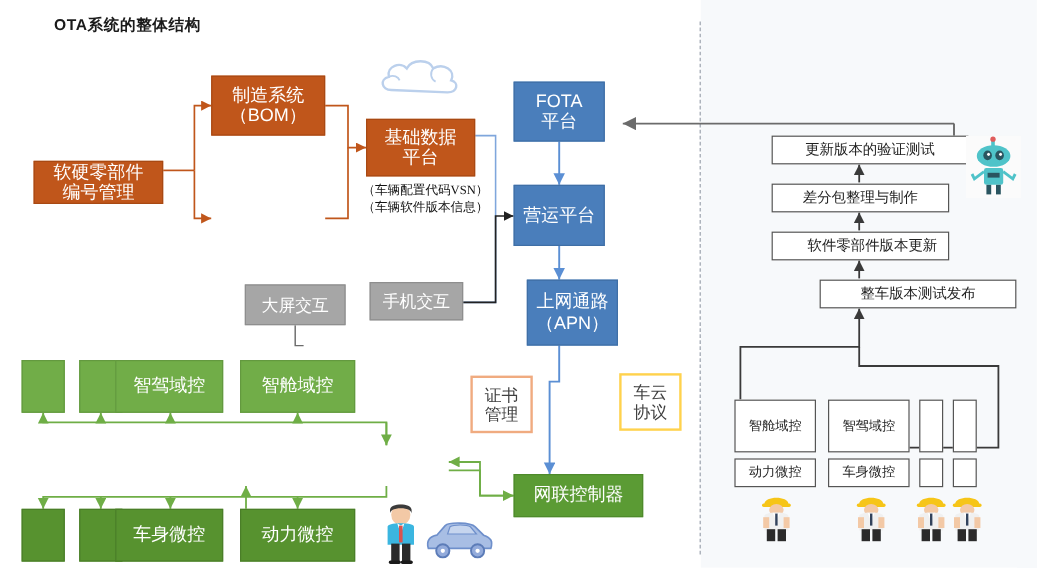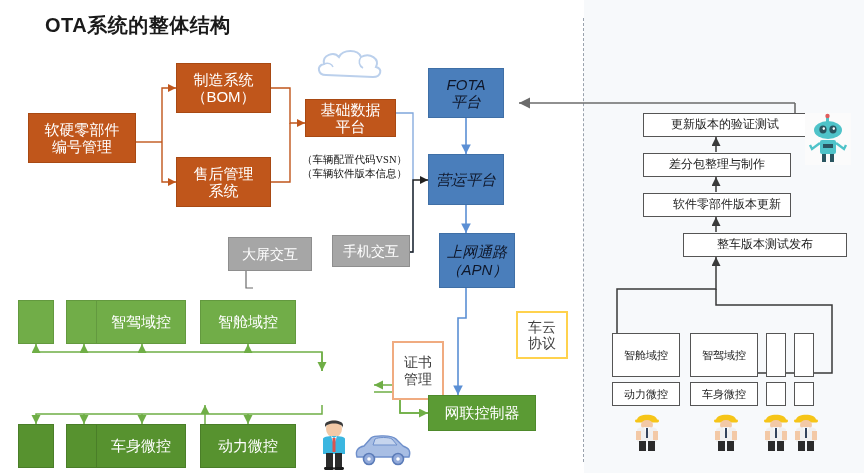--- a/index.html
+++ b/index.html
@@ -9,32 +9,32 @@
     font-family:"Liberation Sans","DejaVu Sans",sans-serif;
     overflow:hidden;
   }
   #stage{position:relative;width:864px;height:473px;background:#ffffff;}
 
   
   .right-pane-bg{position:absolute;left:584px;top:0;width:280px;height:473px;background:#f7f9fb;}
 
   .title{
     position:absolute;left:45px;top:12px;
-    font-size:20px;font-weight:700;color:#1a1a1a;letter-spacing:.5px;
+    font-size:13px;font-weight:700;color:#1a1a1a;letter-spacing:.5px;
   }
 
   .box{
     position:absolute;box-sizing:border-box;
     display:flex;align-items:center;justify-content:center;
     text-align:center;line-height:1.15;
     white-space:pre-line;
   }
   .orange{background:#C0561B;border:1px solid #A84913;color:#fff;font-size:15px;}
-  .blue{background:#4A7EBB;border:1px solid #3F6FA6;color:#0f172a;font-size:15px;font-style:italic;}
-  .gray{background:#A6A6A6;border:1px solid #8E8E8E;color:#fff;font-size:14px;margin-left:24px;}
+  .blue{background:#4A7EBB;border:1px solid #3F6FA6;color:#ffffff;font-size:15px;}
+  .gray{background:#A6A6A6;border:1px solid #8E8E8E;color:#fff;font-size:14px;}
   .green-dark{background:#57922F;border:1px solid #4A7E28;color:#fff;font-size:15px;}
   .green-mid{background:#5B9B34;border:1px solid #4E8A2B;color:#fff;font-size:15px;}
   .green-light{background:#71AD48;border:1px solid #63993F;color:#fff;font-size:15px;}
   .outline-orange{background:#fff;border:2px solid #F0AB80;color:#3f3f3f;font-size:14px;}
   .outline-yellow{background:#fff;border:2px solid #FFD24D;color:#3f3f3f;font-size:14px;}
   .white-box{background:#fff;border:1px solid #555;color:#222;font-size:12px;font-family:"Liberation Serif","DejaVu Serif",serif;}
   .white-box-sm{background:#fff;border:1px solid #555;color:#222;font-size:11px;font-family:"Liberation Serif","DejaVu Serif",serif;}
 
   .note{
     position:absolute;font-size:10.5px;color:#111;line-height:1.35;
@@ -137,30 +137,28 @@
 
       <path d="M205,424 L205,414"></path>
       <path d="M205,414 L205,405" marker-end="url(#ar-gr)"></path>
 
       <path d="M428,413 L400,413 L400,385 L374,385" marker-end="url(#ar-gr)"></path>
 
       <path d="M374,392 L400,392 L400,413 L428,413" marker-end="url(#ar-gr)"></path>
     </g>
   </svg>
 
-  <div class="box orange" style="left:28px;top:113px;width:108px;height:50px;text-align:center;">软硬零部件
+  <div class="box orange" style="left:28px;top:134px;width:108px;height:36px;text-align:center;">软硬零部件
 编号管理</div>
 
   <div class="box orange" style="left:176px;top:63px;width:95px;height:50px;">制造系统
 （BOM）</div>
 
-  <div class="box orange" style="left:176px;top:157px;width:95px;height:50px;">售后管理
-系统</div>
-
-  <div class="box orange" style="left:305px;top:99px;width:91px;height:38px;">基础数据
+
+  <div class="box orange" style="left:305px;top:99px;width:91px;height:48px;">基础数据
 平台</div>
 
   <div class="note" style="left:302px;top:153px;width:115px;">（车辆配置代码VSN）
 （车辆软件版本信息）</div>
 
   <svg class="icon-img" style="left:312px;top:48px;" width="74" height="38" viewBox="0 0 74 38">
     <path d="M14,27 C6,27 4,18 12,16 C10,7 22,3 27,9 C31,1 46,1 49,9 C58,4 68,11 64,19 C71,21 69,29 61,29 Z" fill="#ffffff" stroke="#BBD0EC" stroke-width="2"></path>
     <path d="M12,16 C16,14 20,16 21,19" fill="none" stroke="#BBD0EC" stroke-width="1.5"></path>
     <path d="M49,9 C46,13 47,18 51,20" fill="none" stroke="#BBD0EC" stroke-width="1.5"></path>
   </svg>
@@ -170,21 +168,21 @@
 
   <div class="box blue" style="left:428px;top:154px;width:76px;height:51px;">营运平台</div>
 
   <div class="box blue" style="left:428px;top:233px;width:76px;height:55px;margin-left:11px;">上网通路
 （APN）</div>
 
   <div class="box gray" style="left:204px;top:237px;width:84px;height:34px;">大屏交互</div>
 
   <div class="box gray" style="left:308px;top:235px;width:78px;height:32px;">手机交互</div>
 
-  <div class="box outline-orange" style="left:392px;top:313px;width:52px;height:59px;margin-top:28px;">证书
+  <div class="box outline-orange" style="left:392px;top:313px;width:52px;height:48px;">证书
 管理</div>
 
   <div class="box outline-yellow" style="left:516px;top:311px;width:52px;height:48px;">车云
 协议</div>
 
   <div class="box green-light" style="left:18px;top:300px;width:36px;height:44px;"></div>
   <div class="box green-light" style="left:66px;top:300px;width:36px;height:44px;"></div>
   <div class="box green-light" style="left:96px;top:300px;width:90px;height:44px;">智驾域控</div>
   <div class="box green-light" style="left:200px;top:300px;width:96px;height:44px;">智舱域控</div>
 

